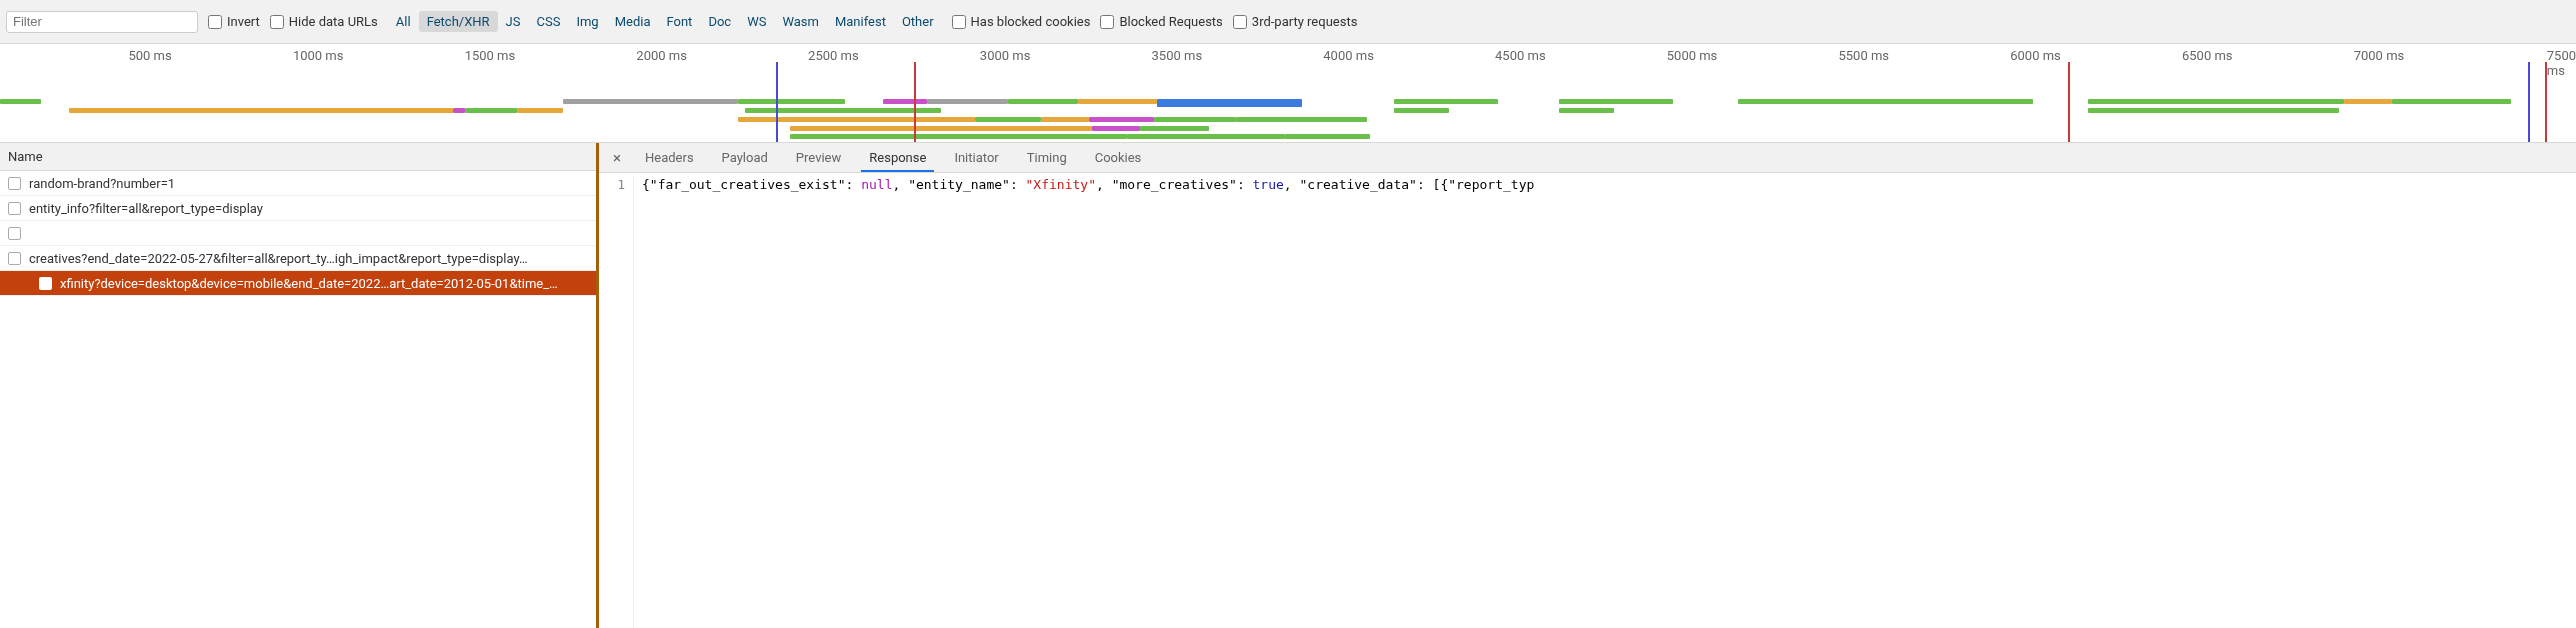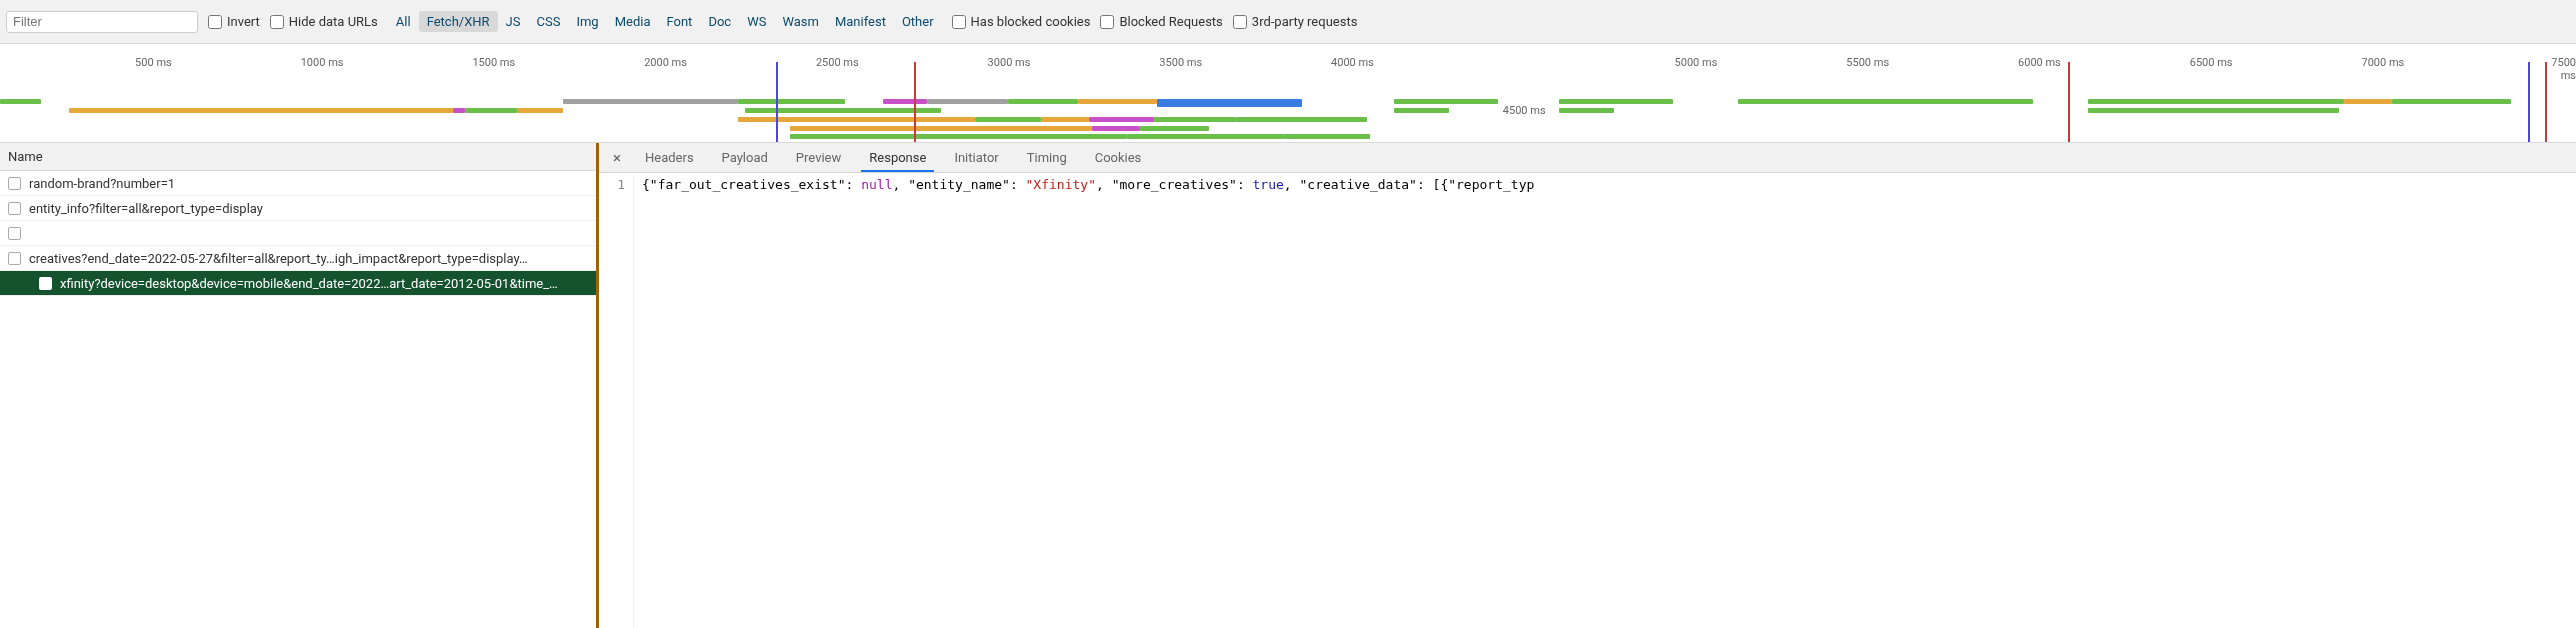--- a/index.html
+++ b/index.html
@@ -59,25 +59,24 @@
     height: 99px;
     border-bottom: 1px solid #d8d8d8;
     background: #fff;
   }
   .scale {
     position: relative;
     height: 18px;
   }
   .tick {
     position: absolute;
-    top: 12px;
-    font-size: 11px;
+    top: 4px;
+    font-size: 13px;
     color: #666;
     transform: translateX(-100%);
-    text-align: right;
   }
   .bars {
     position: absolute;
     top: 55px;
     left: 0;
     right: 0;
     height: 43px;
   }
   .bar {
     position: absolute;
@@ -119,21 +118,21 @@
     font-size: 13px;
     color: #333;
     border-bottom: 1px solid #eee;
     white-space: nowrap;
     overflow: hidden;
     text-overflow: ellipsis;
     cursor: pointer;
     height: 25px;
   }
   .req-row.selected {
-    background: #14532d;
+    background: #c2410c;
     color: #fff;
     padding-left: 39px;
   }
   .req-icon {
     width: 13px;
     height: 13px;
     border: 1px solid #aaa;
     border-radius: 2px;
     flex-shrink: 0;
     background: #fff;
@@ -245,21 +244,21 @@
 <div class="overview">
   <div class="scale" id="scale">
       <div class="tick" style="left: 6.66667%;">500 ms</div>
       <div class="tick" style="left: 13.3333%;">1000 ms</div>
       <div class="tick" style="left: 20%;">1500 ms</div>
       <div class="tick" style="left: 26.6667%;">2000 ms</div>
       <div class="tick" style="left: 33.3333%;">2500 ms</div>
       <div class="tick" style="left: 40%;">3000 ms</div>
       <div class="tick" style="left: 46.6667%;">3500 ms</div>
       <div class="tick" style="left: 53.3333%;">4000 ms</div>
-      <div class="tick" style="left: 60%; margin-top: 48px;">4500 ms</div>
+      <div class="tick" style="left: 60%;">4500 ms</div>
       <div class="tick" style="left: 66.6667%;">5000 ms</div>
       <div class="tick" style="left: 73.3333%;">5500 ms</div>
       <div class="tick" style="left: 80%;">6000 ms</div>
       <div class="tick" style="left: 86.6667%;">6500 ms</div>
       <div class="tick" style="left: 93.3333%;">7000 ms</div>
       <div class="tick" style="left: 100%;">7500 ms</div>
     </div>
   <div class="bars" id="bars">
       <div class="bar" style="left: 0%; width: 1.6%; top: 0px; background: rgb(106, 191, 75);"></div>
       <div class="bar" style="left: 2.66667%; width: 14.9333%; top: 9px; background: rgb(229, 167, 58);"></div>

